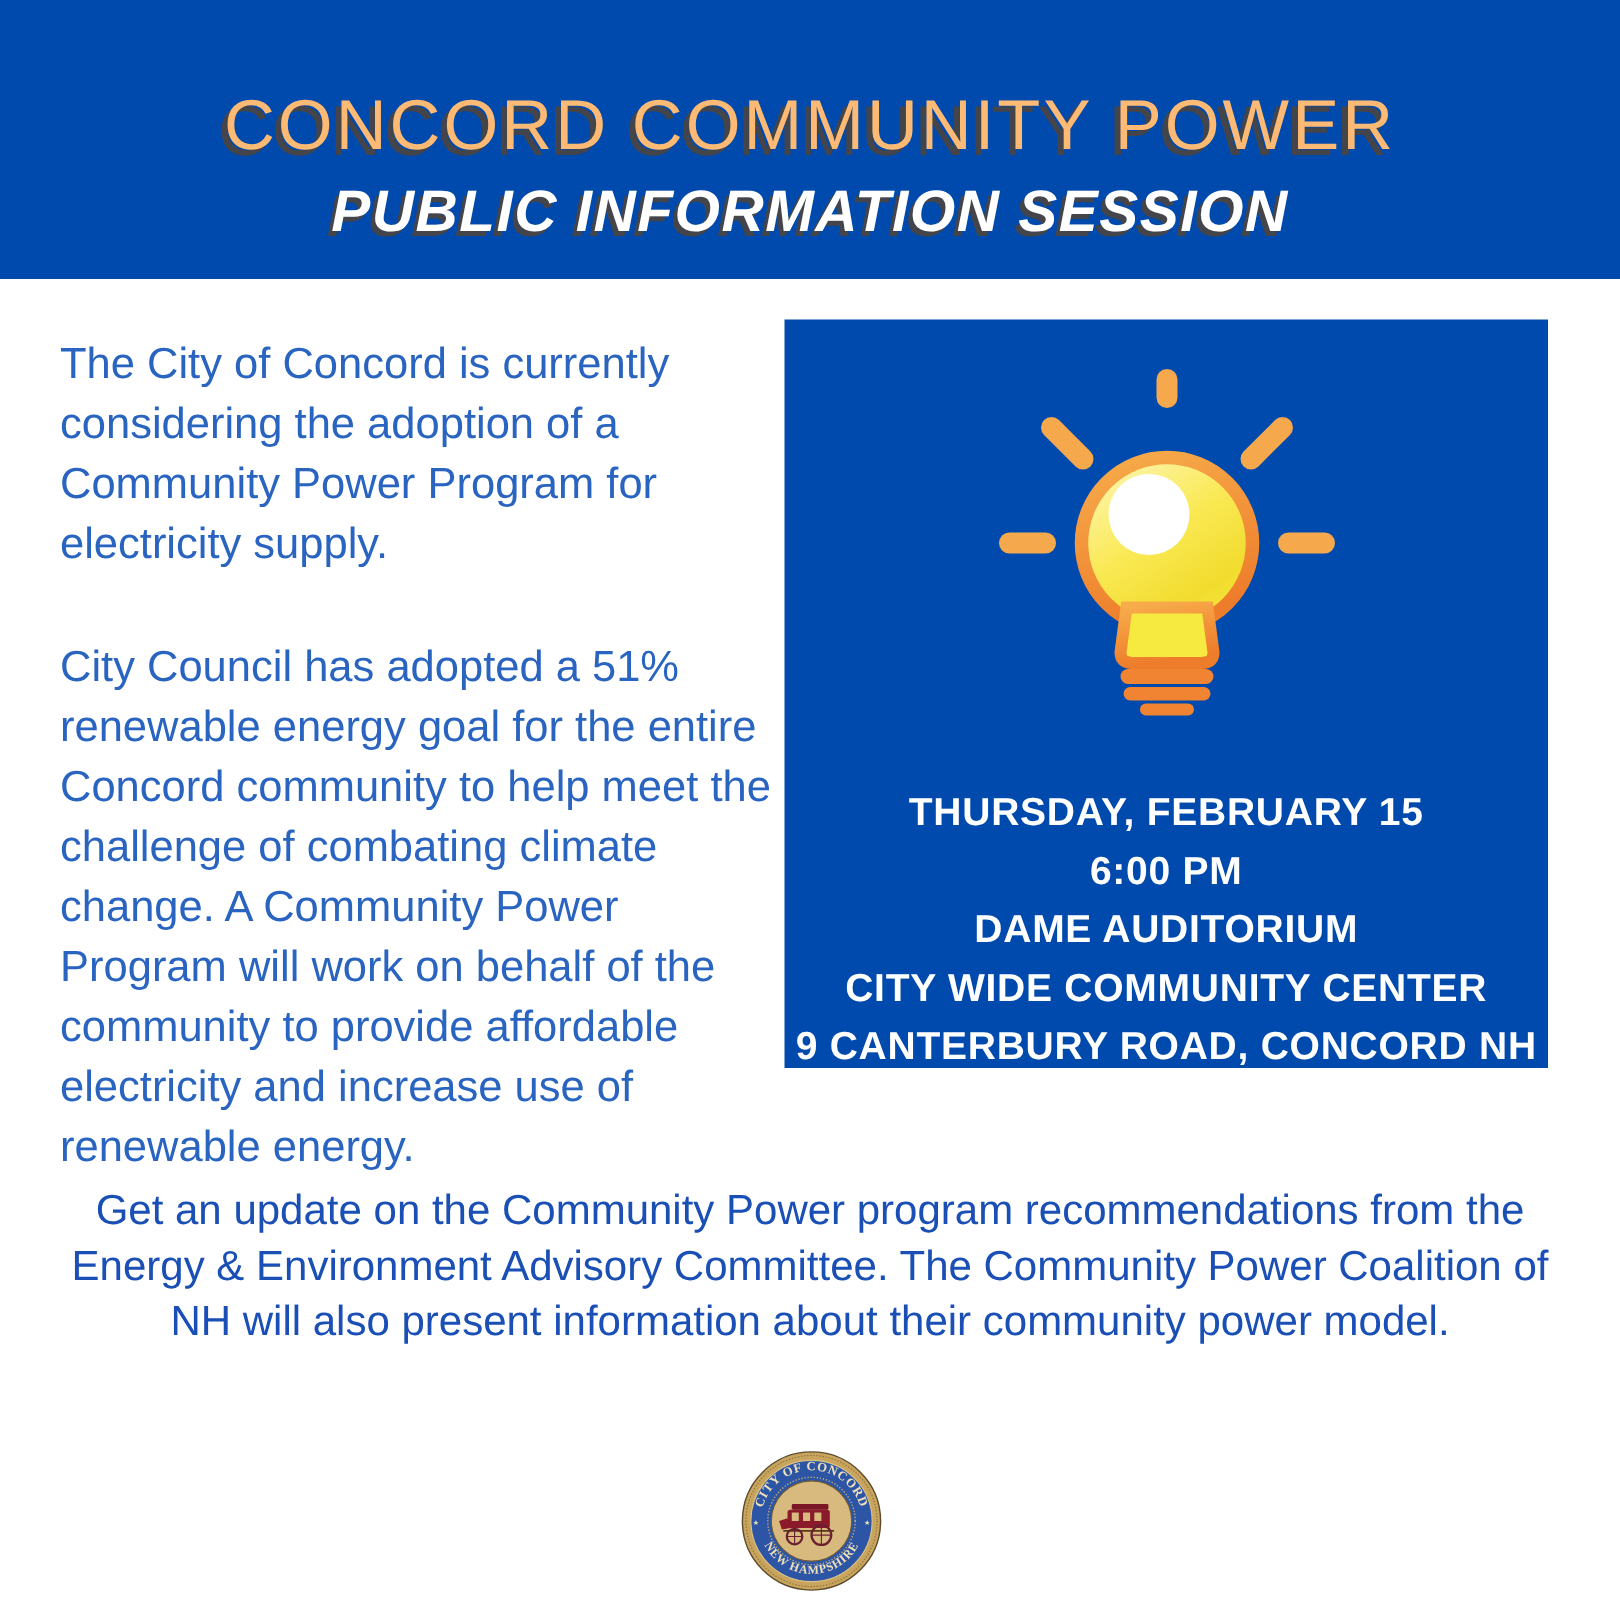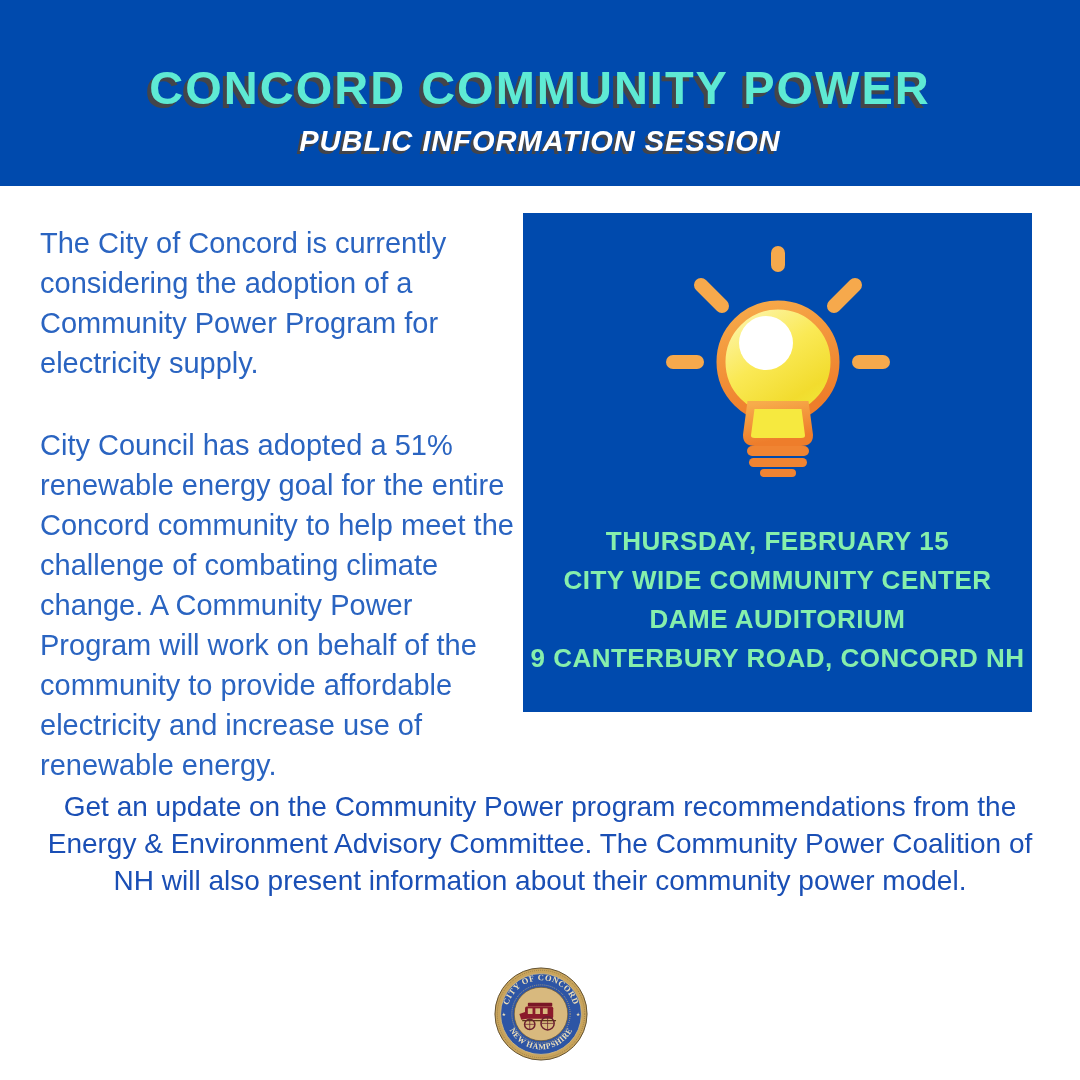--- a/index.html
+++ b/index.html
@@ -22,30 +22,30 @@
     width: 1080px; height: 186px;
     background: #004AAD;
     display: flex;
     flex-direction: column;
     align-items: center;
     justify-content: center;
     padding-top: 4px;
   }
   .banner-title {
     font-size: 47px;
-    font-weight: 700;
+    font-weight: 400;
     letter-spacing: 2px;
-    color: #5eead4;
+    color: #fdba74;
     text-shadow: -4px 4px 0 #43454a;
     white-space: nowrap;
     margin-top: 28px;
   }
   .banner-subtitle {
     margin-top: 10px;
-    font-size: 29px;
+    font-size: 39px;
     font-weight: 800;
     font-style: italic;
     letter-spacing: 1px;
     color: #FFFFFF;
     text-shadow: -3px 3px 0 #43454a;
     white-space: nowrap;
   }
 
   
   .intro {
@@ -70,21 +70,21 @@
   }
   .bulb-wrap {
     margin-top: 32px;
     width: 230px; height: 235px;
     flex: 0 0 auto;
   }
   .event-lines {
     margin-top: 42px;
     width: 100%;
     text-align: center;
-    color: #86efac;
+    color: #ffffff;
     font-weight: 700;
     font-size: 26px;
     line-height: 39px;
     letter-spacing: 0.5px;
   }
 
   
   .footer-text {
     position: absolute;
     left: 45px; top: 788px;
@@ -156,22 +156,23 @@
 
         <g fill="#F08432">
           <rect x="84" y="201" width="62" height="10" rx="5"></rect>
           <rect x="86" y="213" width="58" height="9" rx="4.5"></rect>
           <rect x="97" y="224" width="36" height="8" rx="4"></rect>
         </g>
       </svg>
     </div>
     <div class="event-lines">
       <div>THURSDAY, FEBRUARY 15</div>
+      <div>6:00 PM</div>
+      <div>DAME AUDITORIUM</div>
       <div>CITY WIDE COMMUNITY CENTER</div>
-      <div>DAME AUDITORIUM</div>
       <div>9 CANTERBURY ROAD, CONCORD NH</div>
     </div>
   </section>
 
   <p class="footer-text">Get an update on the Community Power program recommendations from the Energy &amp; Environment Advisory Committee. The Community Power Coalition of NH will also present information about their community power model.</p>
 
   <div class="seal-wrap">
     <svg viewBox="0 0 100 100" width="94" height="94" aria-hidden="true">
 
       <circle cx="50" cy="50" r="49" fill="#C9A45C" stroke="#5d4c2c" stroke-width="1"></circle>

